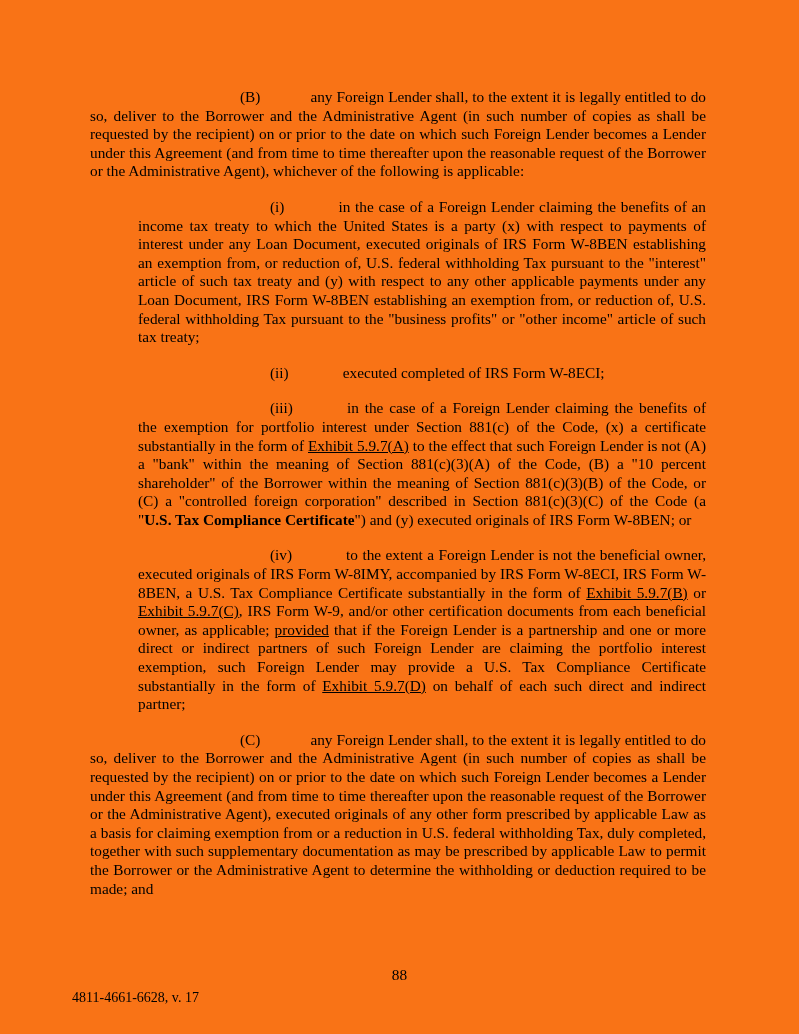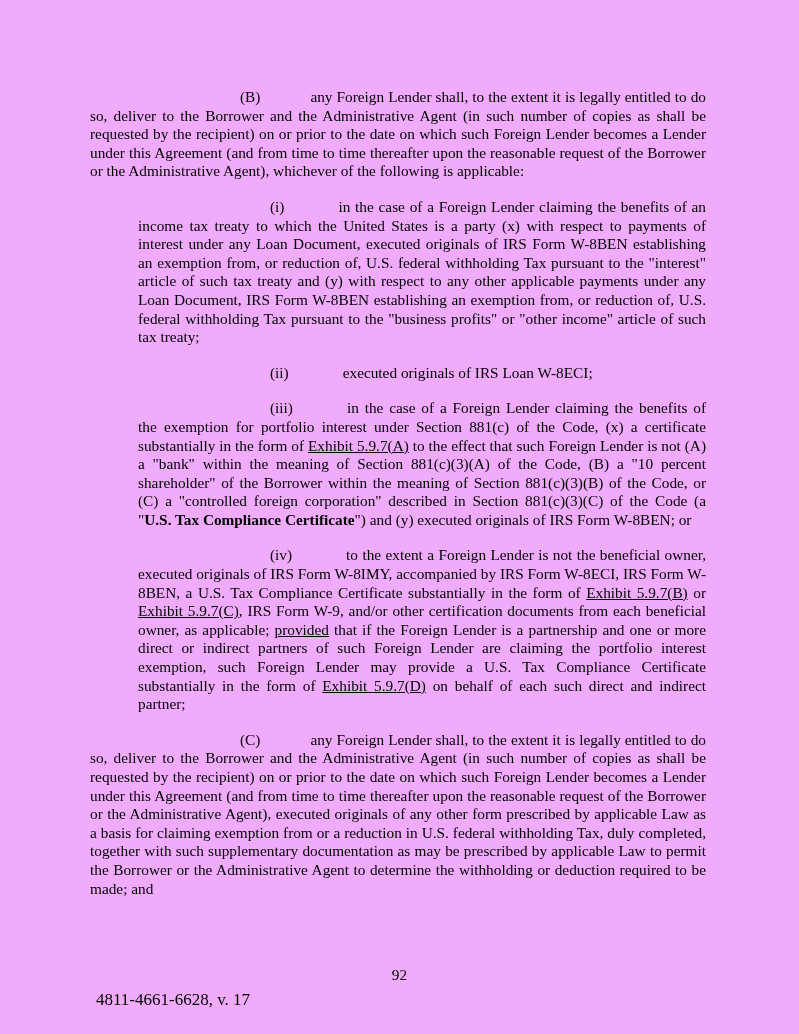--- a/index.html
+++ b/index.html
@@ -9,21 +9,21 @@
   }
   body {
     font-family: "Liberation Serif", "DejaVu Serif", serif;
     color: #000000;
   }
   .page {
     position: relative;
     width: 799px;
     height: 1034px;
     margin: 0 auto;
-    background: #f0abfc;
+    background: #f97316;
     box-sizing: border-box;
     overflow: hidden;
   }
   .content {
     position: absolute;
     left: 90px;
     top: 88px;
     width: 616px;
   }
   p {
@@ -62,52 +62,52 @@
   .footer-page {
     position: absolute;
     left: 0;
     right: 0;
     top: 966px;
     text-align: center;
     font-size: 15.3px;
   }
   .footer-ref {
     position: absolute;
-    left: 96px;
+    left: 72px;
     top: 990px;
-    font-size: 17px;
+    font-size: 14px;
   }
 </style>
 </head>
 <body>
 
 <div class="page">
   <div class="content">
 
     <div class="para-block lvl-b">
       <p><span class="lead-space" style="width:150px"></span><span>(B)</span><span class="tab-lead-b"></span><span>any Foreign Lender shall, to the extent it is legally entitled to do so, deliver to the Borrower and the Administrative Agent (in such number of copies as shall be requested by the recipient) on or prior to the date on which such Foreign Lender becomes a Lender under this Agreement (and from time to time thereafter upon the reasonable request of the Borrower or the Administrative Agent), whichever of the following is applicable:</span></p>
     </div>
 
     <div class="para-block lvl-i">
       <p><span class="lead-space" style="width:132px"></span><span>(i)</span><span class="tab-lead"></span><span>in the case of a Foreign Lender claiming the benefits of an income tax treaty to which the United States is a party (x) with respect to payments of interest under any Loan Document, executed originals of IRS Form W-8BEN establishing an exemption from, or reduction of, U.S. federal withholding Tax pursuant to the "interest" article of such tax treaty and (y) with respect to any other applicable payments under any Loan Document, IRS Form W-8BEN establishing an exemption from, or reduction of, U.S. federal withholding Tax pursuant to the "business profits" or "other income" article of such tax treaty;</span></p>
     </div>
 
     <div class="para-block lvl-i">
-      <p><span class="lead-space" style="width:132px"></span><span>(ii)</span><span class="tab-lead"></span><span>executed originals of IRS Loan W-8ECI;</span></p>
+      <p><span class="lead-space" style="width:132px"></span><span>(ii)</span><span class="tab-lead"></span><span>executed completed of IRS Form W-8ECI;</span></p>
     </div>
 
     <div class="para-block lvl-i">
       <p><span class="lead-space" style="width:132px"></span><span>(iii)</span><span class="tab-lead"></span><span>in the case of a Foreign Lender claiming the benefits of the exemption for portfolio interest under Section 881(c) of the Code, (x) a certificate substantially in the form of </span><span class="u">Exhibit 5.9.7(A)</span><span> to the effect that such Foreign Lender is not (A) a "bank" within the meaning of Section 881(c)(3)(A) of the Code, (B) a "10 percent shareholder" of the Borrower within the meaning of Section 881(c)(3)(B) of the Code, or (C) a "controlled foreign corporation" described in Section 881(c)(3)(C) of the Code (a "</span><span class="b">U.S. Tax Compliance Certificate</span><span>") and (y) executed originals of IRS Form W-8BEN; or</span></p>
     </div>
 
     <div class="para-block lvl-i">
       <p><span class="lead-space" style="width:132px"></span><span>(iv)</span><span class="tab-lead"></span><span>to the extent a Foreign Lender is not the beneficial owner, executed originals of IRS Form W-8IMY, accompanied by IRS Form W-8ECI, IRS Form W-8BEN, a U.S. Tax Compliance Certificate substantially in the form of </span><span class="u">Exhibit 5.9.7(B)</span><span> or </span><span class="u">Exhibit 5.9.7(C)</span><span>, IRS Form W-9, and/or other certification documents from each beneficial owner, as applicable; </span><span class="u">provided</span><span> that if the Foreign Lender is a partnership and one or more direct or indirect partners of such Foreign Lender are claiming the portfolio interest exemption, such Foreign Lender may provide a U.S. Tax Compliance Certificate substantially in the form of </span><span class="u">Exhibit 5.9.7(D)</span><span> on behalf of each such direct and indirect partner;</span></p>
     </div>
 
     <div class="para-block lvl-b">
       <p><span class="lead-space" style="width:150px"></span><span>(C)</span><span class="tab-lead-b"></span><span>any Foreign Lender shall, to the extent it is legally entitled to do so, deliver to the Borrower and the Administrative Agent (in such number of copies as shall be requested by the recipient) on or prior to the date on which such Foreign Lender becomes a Lender under this Agreement (and from time to time thereafter upon the reasonable request of the Borrower or the Administrative Agent), executed originals of any other form prescribed by applicable Law as a basis for claiming exemption from or a reduction in U.S. federal withholding Tax, duly completed, together with such supplementary documentation as may be prescribed by applicable Law to permit the Borrower or the Administrative Agent to determine the withholding or deduction required to be made; and</span></p>
     </div>
 
   </div>
 
-  <div class="footer-page">92</div>
+  <div class="footer-page">88</div>
   <div class="footer-ref">4811-4661-6628, v. 17</div>
 </div>
 
 </body></html>

